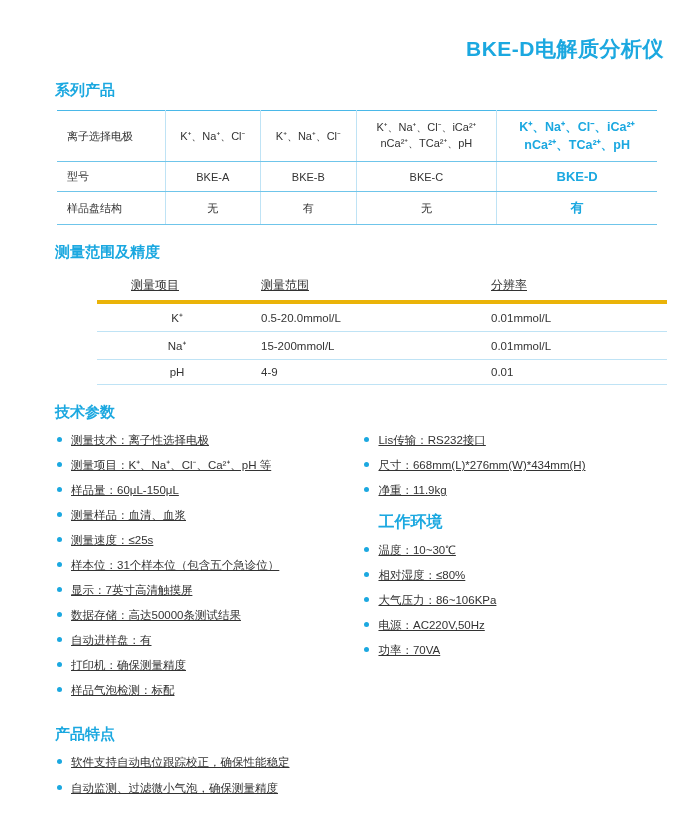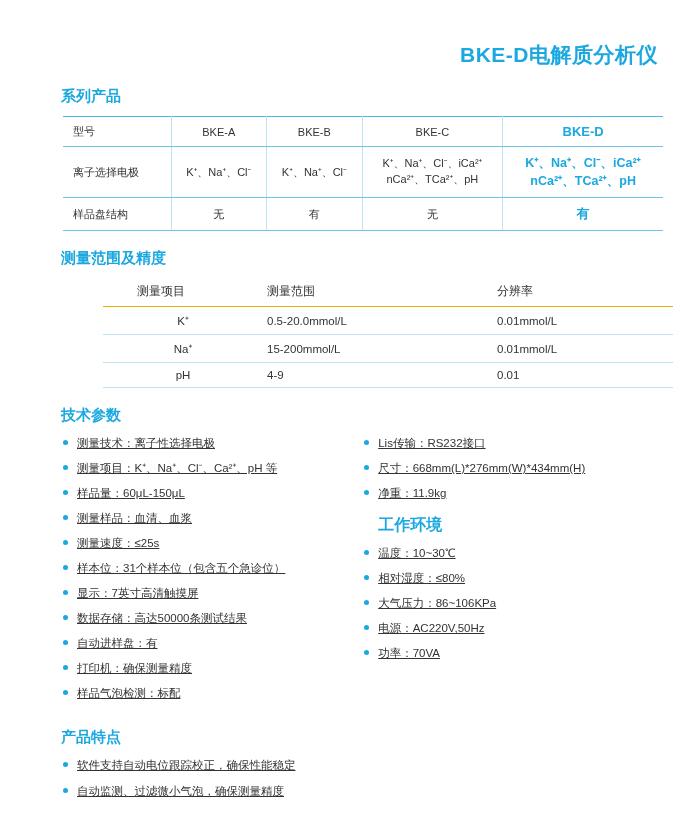--- a/index.html
+++ b/index.html
@@ -6,21 +6,21 @@
   html, body {
     margin: 0; padding: 0;
     width: 697px; height: 833px;
     background: #ffffff;
     font-family: "Liberation Sans", sans-serif;
     color: #333;
   }
   .page {
     position: relative;
     width: 697px; height: 833px;
-    padding: 13px;
+    padding: 7px;
     overflow: hidden;
   }
   .doc-title {
     text-align: right;
     color: #1ba8e0;
     font-size: 21px;
     font-weight: bold;
     padding: 28px 26px 0 0;
     letter-spacing: 0.5px;
   }
@@ -71,22 +71,23 @@
     width: 570px;
     border-collapse: collapse;
     font-size: 11.5px;
     margin-left: 42px;
   }
   table.range th {
     text-align: left;
     font-weight: normal;
     color: #333;
     padding: 5px 4px 6px 4px;
-    border-bottom: 1px solid #eab308;
+    border-bottom: 4px solid #eab308;
     font-size: 12px;
+    text-decoration: underline;
   }
   table.range td {
     padding: 6px 4px;
     border-bottom: 1px solid #bfe3f5;
     color: #333;
   }
   table.range .c0 { width: 160px; text-align: center; }
   table.range .c1 { width: 230px; }
   table.range .c2 { width: 180px; }
   table.range th.c0 { text-align: left; padding-left: 34px; }
@@ -131,38 +132,38 @@
 
 <div class="page">
 
   <div class="doc-title">BKE-D电解质分析仪</div>
 
   <div class="section">
     <div class="section-title">系列产品</div>
     <table class="series">
       <tbody>
           <tr>
-        <td class="rowhdr">型号</td>
-        <td>BKE-A</td>
-        <td>BKE-B</td>
-        <td>BKE-C</td>
-        <td class="bked">BKE-D</td>
-      </tr>
-      <tr>
         <td class="rowhdr">离子选择电极</td>
         <td>K⁺、Na⁺、Cl⁻</td>
         <td>K⁺、Na⁺、Cl⁻</td>
         <td>
           <div class="ion-cell">K⁺、Na⁺、Cl⁻、iCa²⁺</div>
           <div class="ion-cell">nCa²⁺、TCa²⁺、pH</div>
         </td>
         <td class="bked small">
           <div class="ion-cell">K⁺、Na⁺、Cl⁻、iCa²⁺</div>
           <div class="ion-cell">nCa²⁺、TCa²⁺、pH</div>
         </td>
+      </tr>
+      <tr>
+        <td class="rowhdr">型号</td>
+        <td>BKE-A</td>
+        <td>BKE-B</td>
+        <td>BKE-C</td>
+        <td class="bked">BKE-D</td>
       </tr>
       <tr>
         <td class="rowhdr">样品盘结构</td>
         <td>无</td>
         <td>有</td>
         <td>无</td>
         <td class="bked">有</td>
       </tr>
     </tbody>
       </table>

